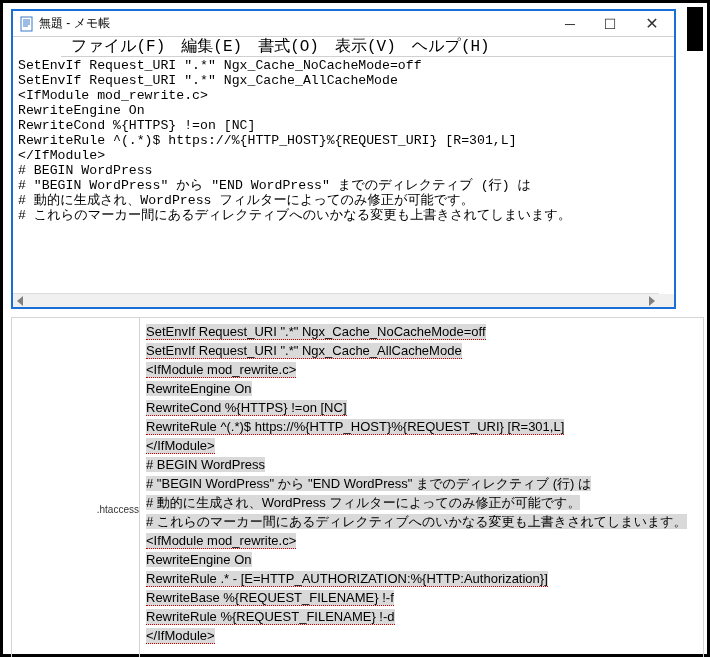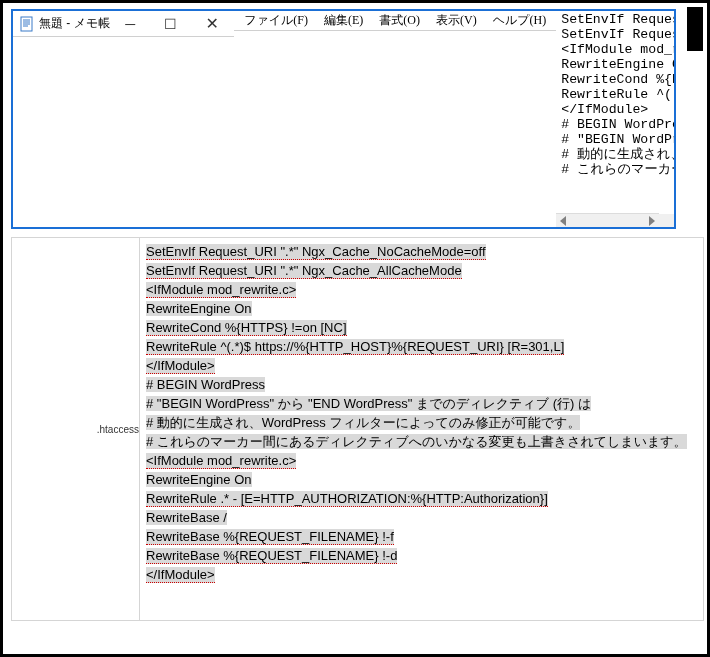--- a/index.html
+++ b/index.html
@@ -25,25 +25,25 @@
     right: 4px;
     width: 16px;
     height: 44px;
     background: #000;
   }
 
   
   .notepad {
     border: 2px solid #1a6fd6;
     width: 665px;
-    height: 220px;
+    height: 300px;
     margin-left: 2px;
     background: #fff;
     display: flex;
-    flex-direction: row;
+    flex-direction: column;
   }
   .titlebar {
     height: 26px;
     background: #fff;
     border-bottom: 1px solid #d0d0d0;
     display: flex;
     align-items: center;
     font-family: "Meiryo UI", "MS UI Gothic", sans-serif;
     font-size: 12px;
   }
@@ -62,23 +62,24 @@
   }
   .winbtn.close { width: 44px; }
   .winbtn.close span { font-size:16px; }
 
   .menubar {
     height: 20px;
     display: flex;
     align-items: center;
     padding: 0 4px;
     gap: 4px;
-    font-family: Liberation Serif, serif;
-    font-size: 12px;
+    font-family: Liberation Mono, monospace;
+    font-size: 16px;
     border-bottom: 1px solid #d0d0d0;
+    margin-left: 48px;
   }
   .menuitem { padding: 1px 6px; }
 
   .editor-wrap {
     flex: 1;
     position: relative;
     overflow: hidden;
   }
   .editor {
     position: absolute;
@@ -218,19 +219,18 @@
         <div class="cfg-line"><span class="hl ul-red">RewriteCond %{HTTPS} !=on [NC]</span></div>
         <div class="cfg-line"><span class="hl ul-red">RewriteRule ^(.*)$ https://%{HTTP_HOST}%{REQUEST_URI} [R=301,L]</span></div>
         <div class="cfg-line"><span class="hl ul-red">&lt;/IfModule&gt;</span></div>
         <div class="cfg-line"><span class="hl"># BEGIN WordPress</span></div>
         <div class="cfg-line"><span class="hl"># "BEGIN WordPress" から "END WordPress" までのディレクティブ (行) は</span></div>
         <div class="cfg-line"><span class="hl"># 動的に生成され、WordPress フィルターによってのみ修正が可能です。</span></div>
         <div class="cfg-line"><span class="hl"># これらのマーカー間にあるディレクティブへのいかなる変更も上書きされてしまいます。</span></div>
         <div class="cfg-line"><span class="hl ul-red">&lt;IfModule mod_rewrite.c&gt;</span></div>
         <div class="cfg-line"><span class="hl">RewriteEngine On</span></div>
         <div class="cfg-line"><span class="hl ul-red">RewriteRule .* - [E=HTTP_AUTHORIZATION:%{HTTP:Authorization}]</span></div>
-        <div class="cfg-line"><span class="hl">RewriteBase /</span></div>
         <div class="cfg-line"><span class="hl ul-red">RewriteBase %{REQUEST_FILENAME} !-f</span></div>
-        <div class="cfg-line"><span class="hl ul-red">RewriteBase %{REQUEST_FILENAME} !-d</span></div>
+        <div class="cfg-line"><span class="hl ul-red">RewriteRule %{REQUEST_FILENAME} !-d</span></div>
         <div class="cfg-line"><span class="hl ul-red">&lt;/IfModule&gt;</span></div>
       </div>
   </div>
 </div>
 
 </body></html>

